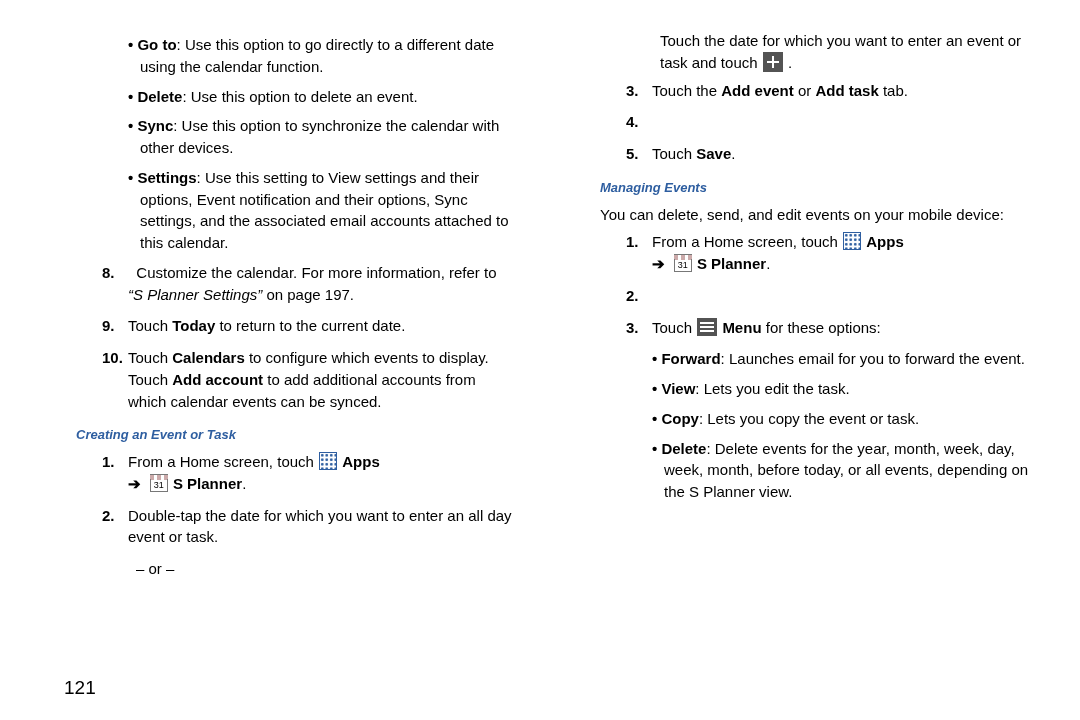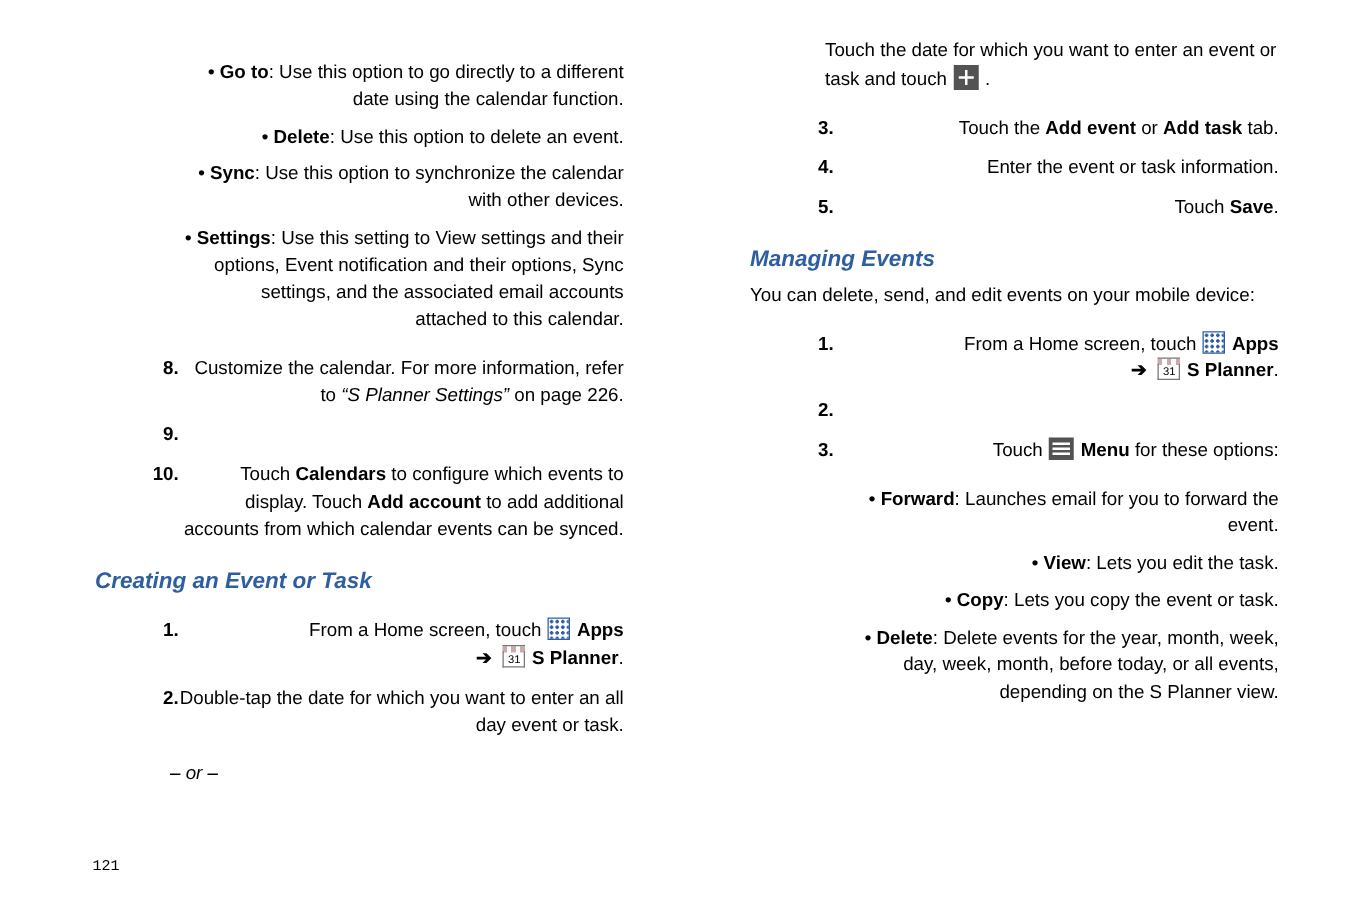--- a/index.html
+++ b/index.html
@@ -21,23 +21,22 @@
   }
   .col {
     width: 50%;
     box-sizing: border-box;
     padding: 0 18px;
   }
   .col-left { padding-left: 10px; padding-right: 24px; }
   .col-right { padding-left: 24px; padding-right: 10px; }
   .bullet-list, .num-list, .sub-bullet-list {
     list-style: none;
-    margin: 17px;
+    margin: 2px;
     padding: 0;
-    text-align: right;
   }
   .bullet-list > li::before,
   .sub-bullet-list > li::before {
     content: "• ";
     font-weight: bold;
   }
   .bullet-list > li,
   .sub-bullet-list > li {
     padding-left: 12px;
     text-indent: -12px;
@@ -54,35 +53,34 @@
   .num-list .n {
     font-weight: bold;
     min-width: 26px;
     flex-shrink: 0;
   }
   .num-list .t { flex: 1; }
   .subhead {
     color: #2e5ea0;
     font-style: italic;
     font-weight: bold;
-    font-size: 18px;
+    font-size: 13px;
     margin: 14px 0 6px 36px;
   }
   .intro {
     margin: 0 0 4px 40px;
   }
   .intro.right-intro { margin-left: 36px; }
   .b { font-weight: bold; }
   .i { font-style: italic; }
   .page-num {
     position: absolute;
     bottom: 18px;
-    left: 74px;
-    font-size: 12px;
-    font-family: Liberation Mono, monospace;
+    left: 64px;
+    font-size: 19px;
   }
   .rel { position: relative; height: 100%; }
   
   .icon-apps {
     display: inline-block;
     width: 18px; height: 18px;
     background:
       radial-gradient(circle, #2e5ea0 1.2px, transparent 1.4px) 0 0 /4.5px 4.5px,
       #fff;
     border: 1px solid #2e5ea0;
@@ -150,21 +148,20 @@
     background: #fff;
     box-shadow: 0 4px 0 #fff, 0 8px 0 #fff;
   }
   .arrow-right::before {
     content: "➔";
     font-weight: bold;
     margin-right: 4px;
   }
   .center-note {
     margin: 4px 0 16px 96px;
-    font-style: italic;
   }
   .indent2 {
     margin-left: 96px;
     margin-top: 2px;
   }
 </style>
 </head>
 <body>
 <div class="rel">
 
@@ -175,24 +172,25 @@
     <ul class="bullet-list top">
       <li><span class="b">Go to</span><span>: Use this option to go directly to a different date using the calendar function.</span></li>
       <li><span class="b">Delete</span><span>: Use this option to delete an event.</span></li>
       <li><span class="b">Sync</span><span>: Use this option to synchronize the calendar with other devices.</span></li>
       <li><span class="b">Settings</span><span>: Use this setting to View settings and their options, Event notification and their options, Sync settings, and the associated email accounts attached to this calendar.</span></li>
     </ul>
 
     <ol class="num-list">
       <li>
             <span class="n">8.</span>
-            <span class="t">&nbsp;&nbsp;<span>Customize the calendar. For more information, refer to </span><span class="i">“S Planner Settings”</span><span> on page 226.</span></span>
+            <span class="t">&nbsp;&nbsp;<span>Customize the calendar. For more information, refer to </span><span class="i">“S Planner Settings”</span><span> on page 197.</span></span>
           </li>
       <li>
             <span class="n">9.</span>
+            <span class="t"><span>Touch </span><span class="b">Today</span><span> to return to the current date.</span></span>
           </li>
       <li>
             <span class="n">10.</span>
             <span class="t"><span>Touch </span><span class="b">Calendars</span><span> to configure which events to display. Touch </span><span class="b">Add account</span><span> to add additional accounts from which calendar events can be synced.</span></span>
           </li>
     </ol>
 
     <div class="subhead">Creating an Event or Task</div>
 
     <ol class="num-list">
@@ -226,21 +224,20 @@
 
     <ol class="num-list">
       <li>
             <span class="n">3.</span>
             <span class="t">
         <span>Touch the </span><span class="b">Add event</span><span> or </span><span class="b">Add task</span><span>  tab.</span>
       </span>
           </li>
       <li>
             <span class="n">4.</span>
-            <span class="t">Enter the event or task information.</span>
           </li>
       <li>
             <span class="n">5.</span>
             <span class="t">
         <span>Touch </span><span class="b">Save</span><span>.</span>
       </span>
           </li>
     </ol>
 
     <div class="subhead">Managing Events</div>

